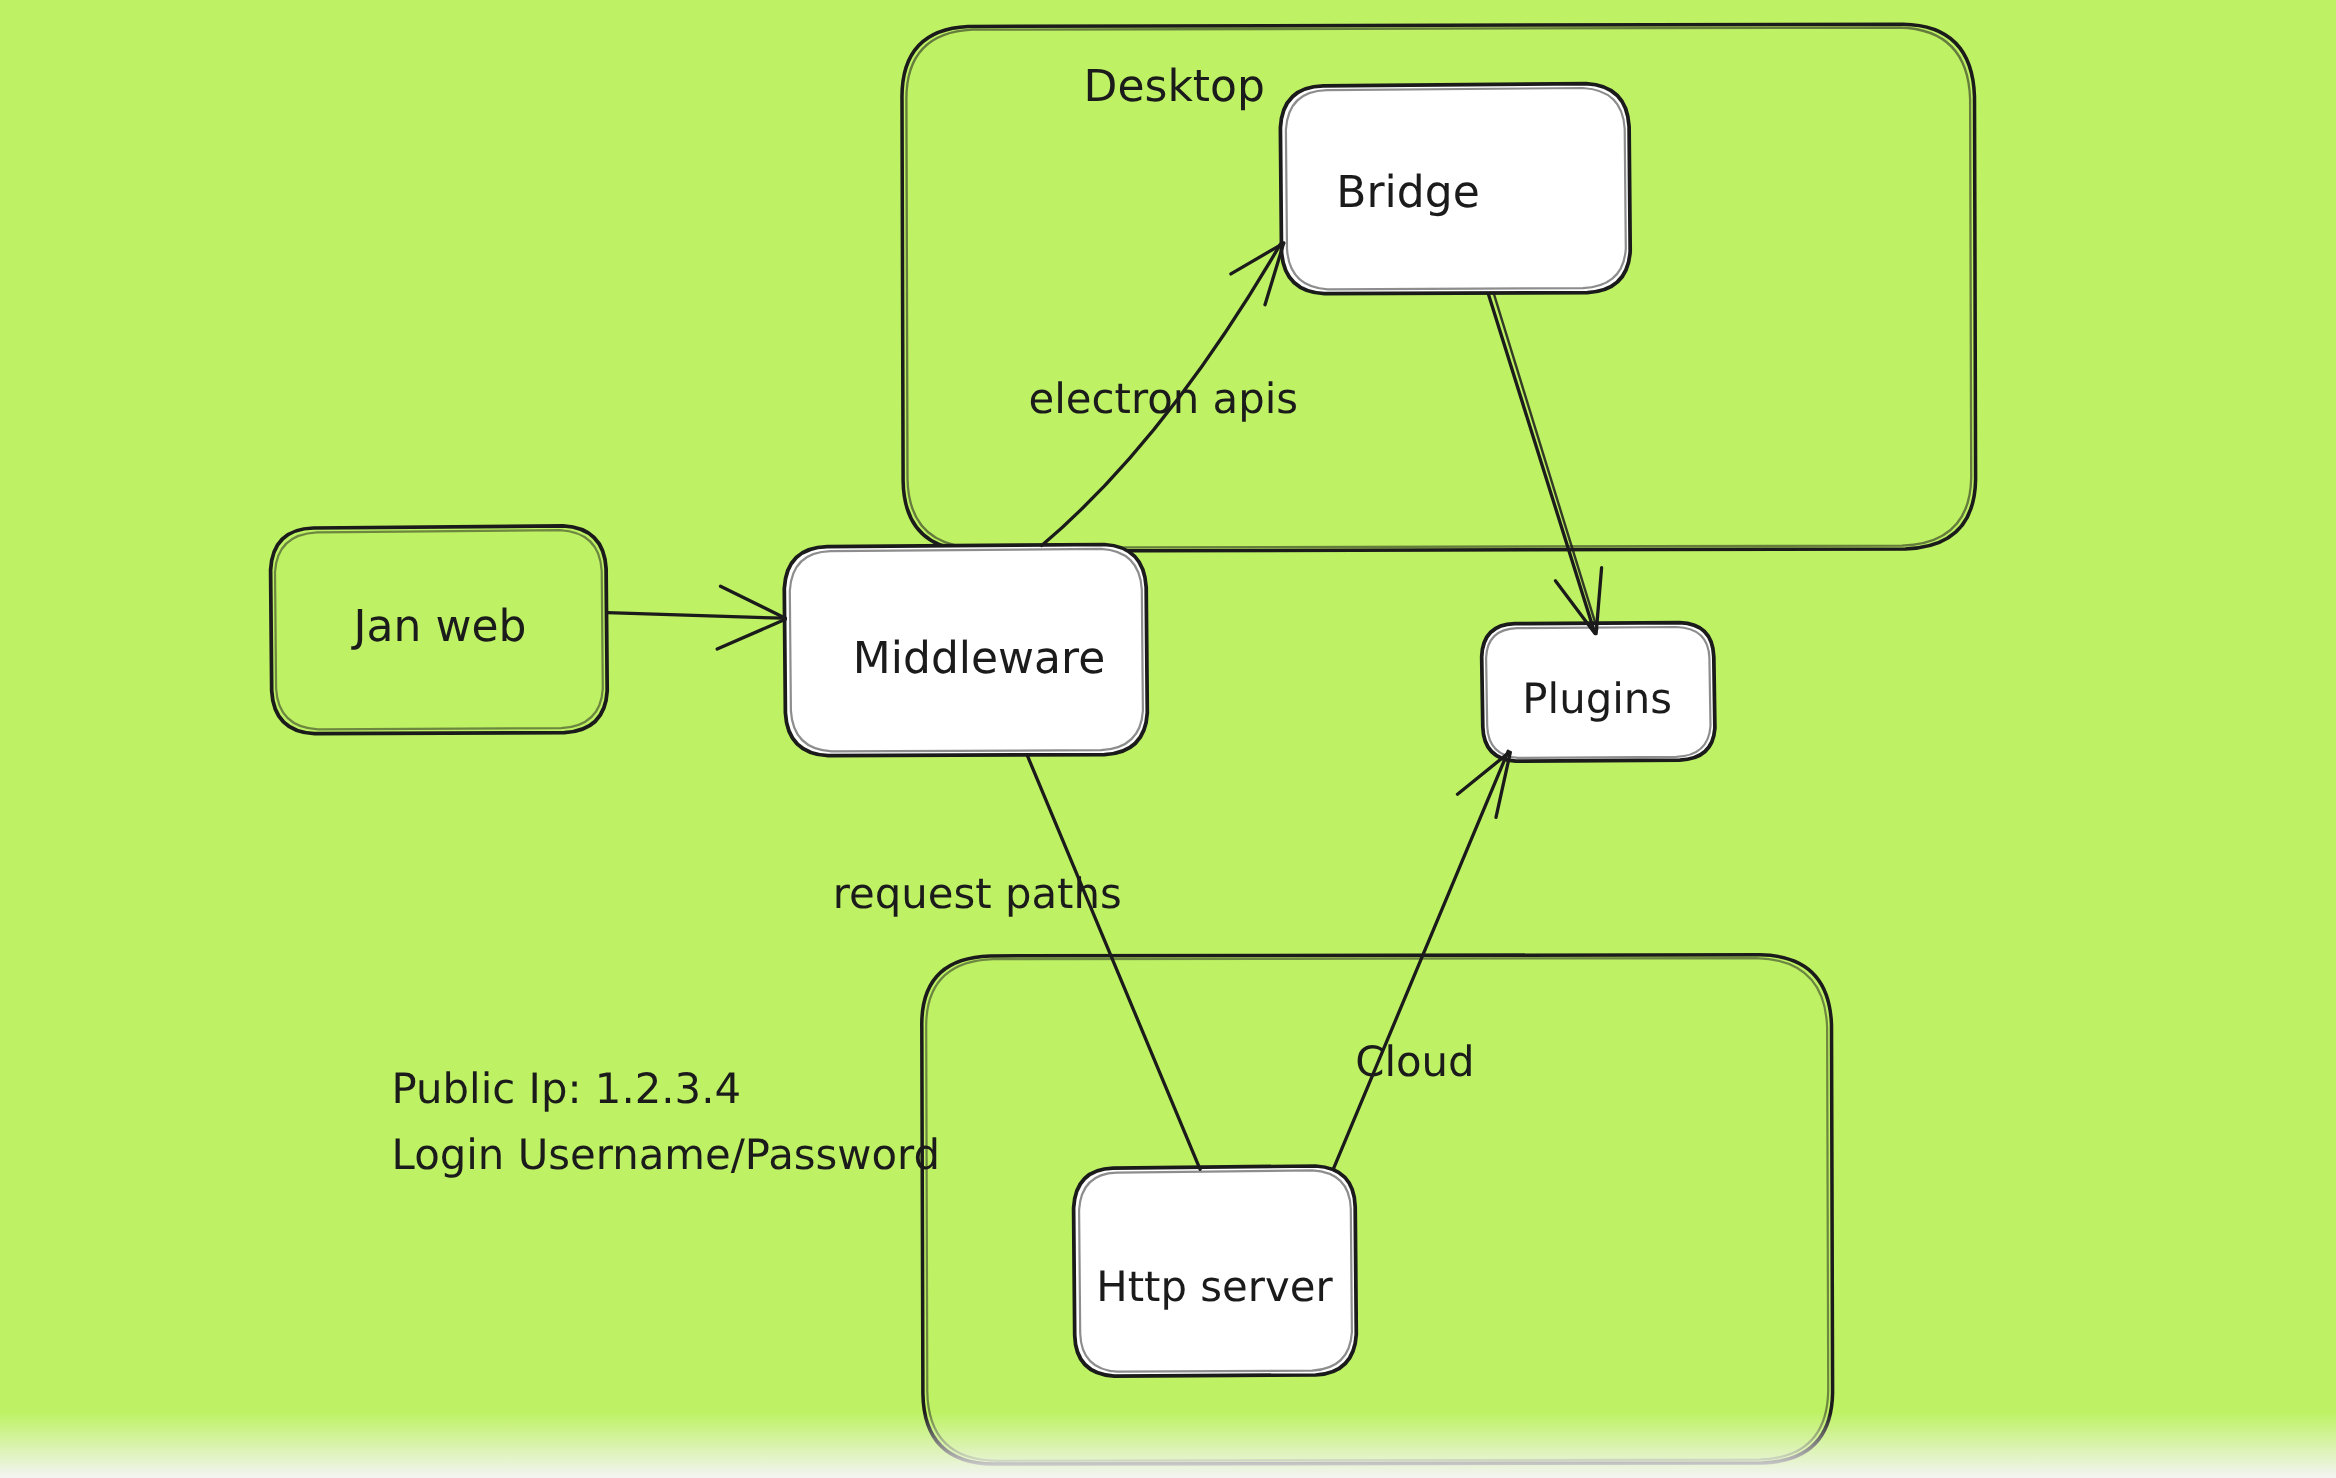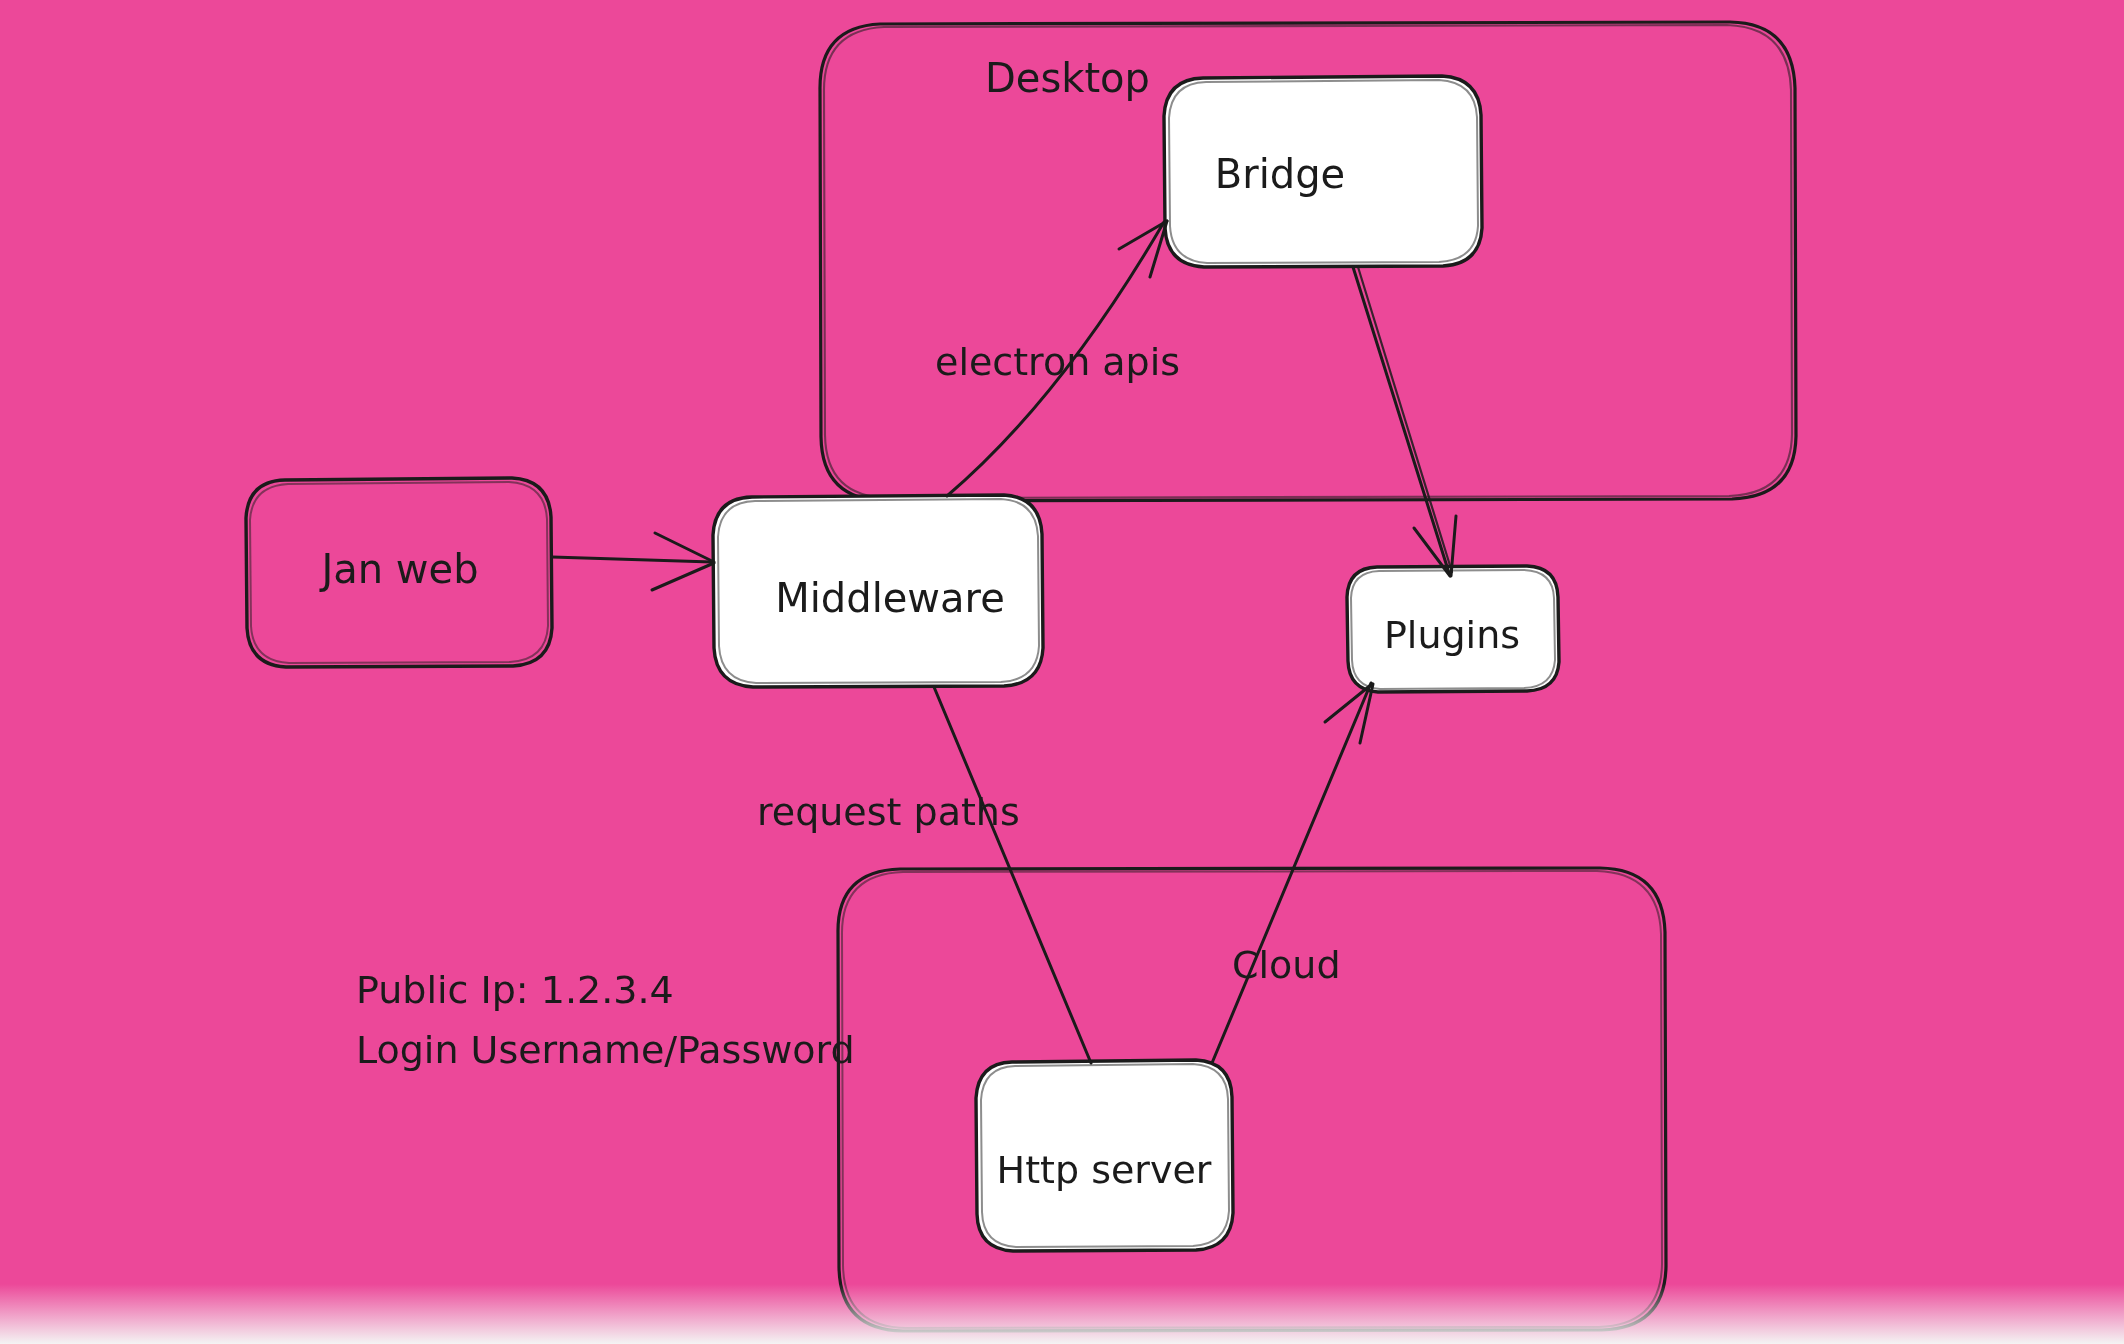--- a/index.html
+++ b/index.html
@@ -4,21 +4,21 @@
 <style>
   html, body {
     margin: 0;
     padding: 0;
     background: #ffffff;
   }
   #canvas {
     position: relative;
     width: 2124px;
     height: 1344px;
-    background: #ec4899;
+    background: #bef264;
     overflow: hidden;
     font-family: "DejaVu Sans", sans-serif;
   }
   #canvas::after {
     content: "";
     position: absolute;
     left: 0;
     right: 0;
     bottom: 0;
     height: 60px;

